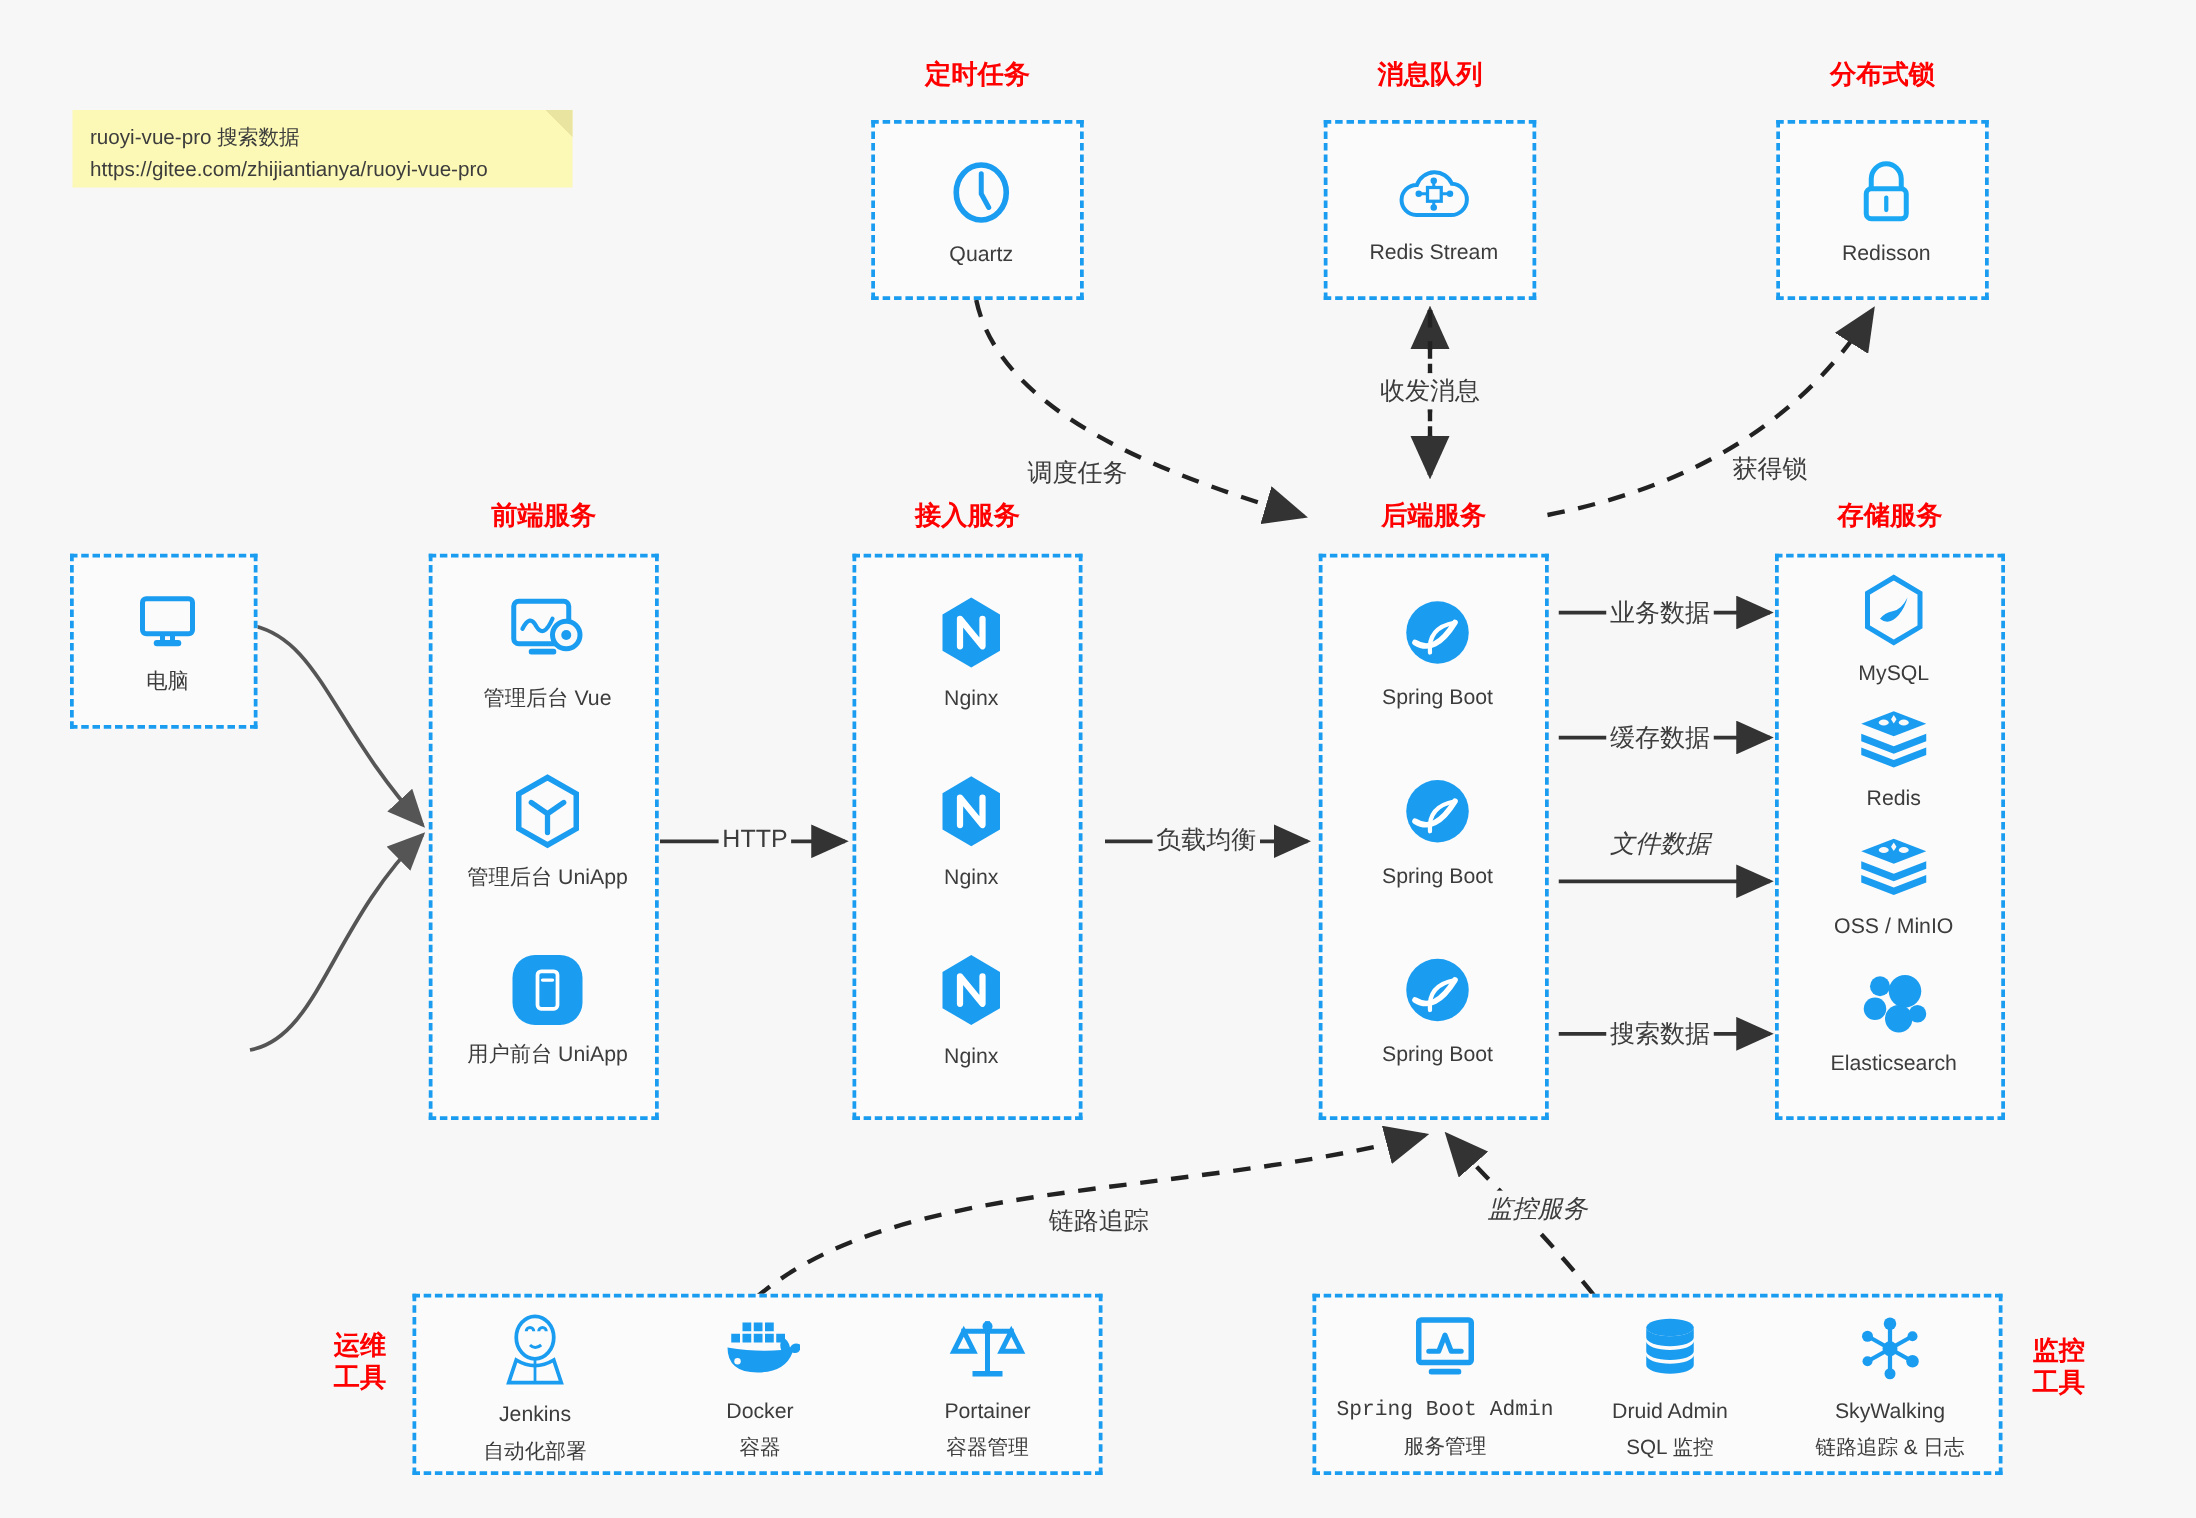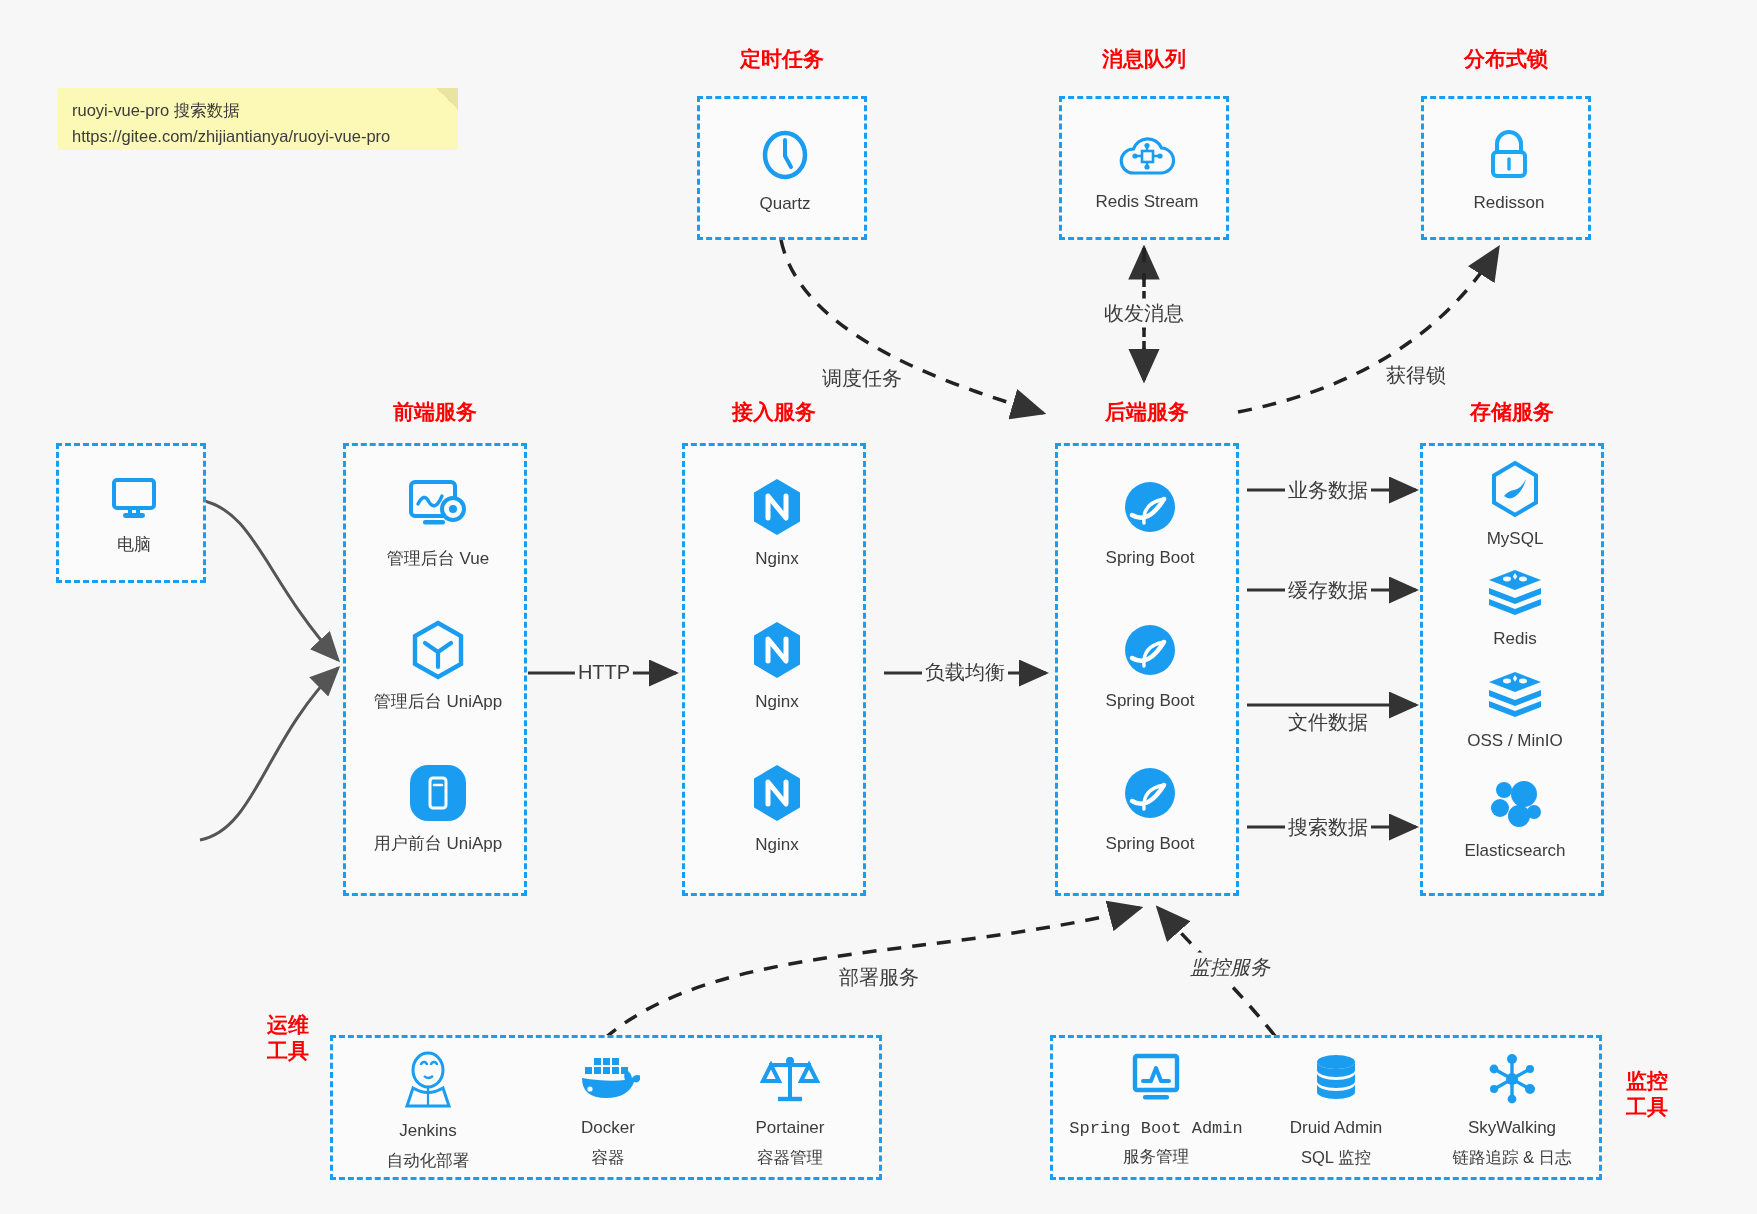--- a/index.html
+++ b/index.html
@@ -320,21 +320,21 @@
           <circle cx="18" cy="14" r="8" fill="#1a9cf0"></circle>
           <circle cx="14" cy="32" r="9" fill="#1a9cf0"></circle>
           <circle cx="33" cy="40" r="11" fill="#1a9cf0"></circle>
           <circle cx="48" cy="36" r="7" fill="#1a9cf0"></circle>
         </svg>
       </span>
       <span class="cap">Elasticsearch</span>
     </div>
   </div>
 
-  <div class="gtitle side" style="left:258px;top:1012px;width:60px;">
+  <div class="gtitle side" style="left:258px;top:1064px;width:60px;">
     <div>运维</div>
     <div>工具</div>
   </div>
   <div class="gbox" style="left:330px;top:1035px;width:552px;height:145px;">
     <div class="cell" style="left:10px;top:8px;width:170px;height:128px;">
       <span class="ico">
         <svg width="58" height="62" viewBox="0 0 58 62">
           <ellipse cx="29" cy="22" rx="15" ry="17" fill="none" stroke="#1a9cf0" stroke-width="3"></ellipse>
           <path d="M22,17 a3,3 0 0 1 6,0 M32,17 a3,3 0 0 1 6,0" fill="none" stroke="#1a9cf0" stroke-width="2.4"></path>
           <path d="M25,28 q4,4 9,0" fill="none" stroke="#1a9cf0" stroke-width="2.4"></path>
@@ -433,18 +433,18 @@
     <div>工具</div>
   </div>
 
   <div class="elabel" style="left:604px;top:672px;">HTTP</div>
   <div class="elabel" style="left:965px;top:672px;">负载均衡</div>
   <div class="elabel plain" style="left:862px;top:378px;">调度任务</div>
   <div class="elabel" style="left:1144px;top:313px;">收发消息</div>
   <div class="elabel plain" style="left:1416px;top:375px;">获得锁</div>
   <div class="elabel" style="left:1328px;top:490px;">业务数据</div>
   <div class="elabel" style="left:1328px;top:590px;">缓存数据</div>
-  <div class="elabel" style="left:1328px;top:722px;">文件数据</div>
+  <div class="elabel" style="left:1328px;top:675px;font-style:italic;">文件数据</div>
   <div class="elabel" style="left:1328px;top:827px;">搜索数据</div>
-  <div class="elabel" style="left:879px;top:977px;">部署服务</div>
+  <div class="elabel" style="left:879px;top:977px;">链路追踪</div>
   <div class="elabel" style="left:1230px;top:967px;font-style:italic;">监控服务</div>
 
 </div>
 
 </body></html>

